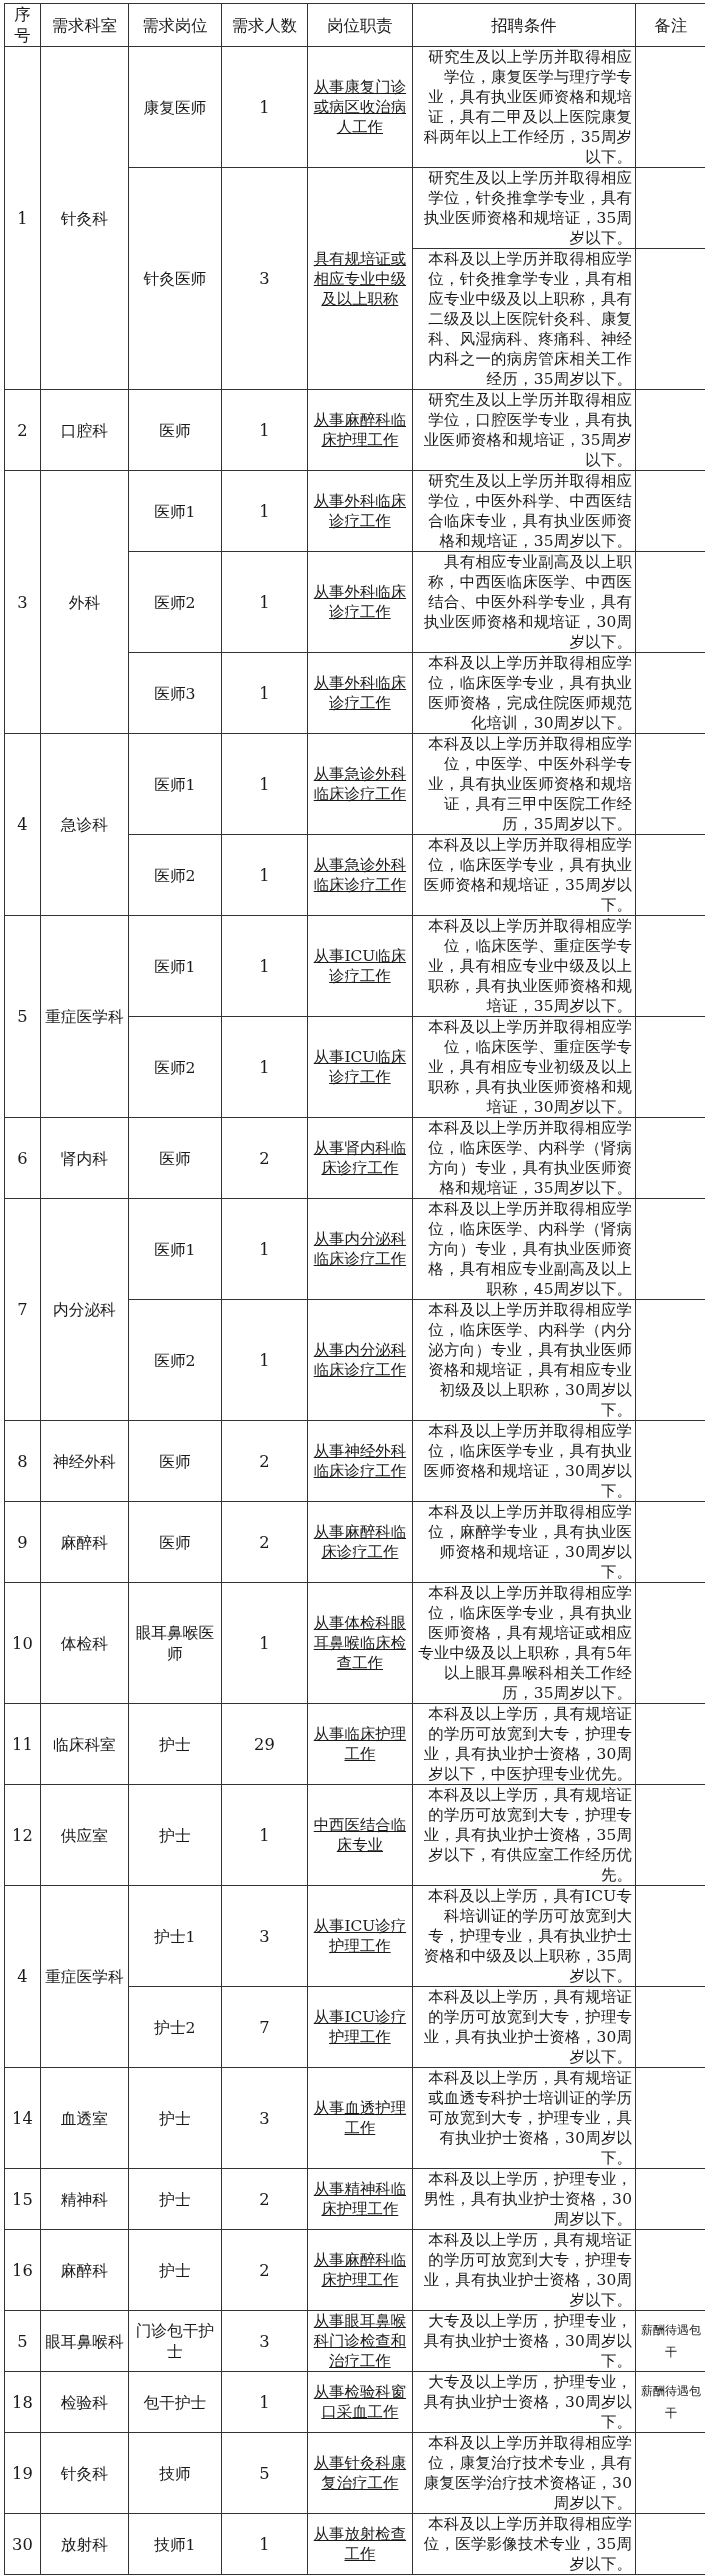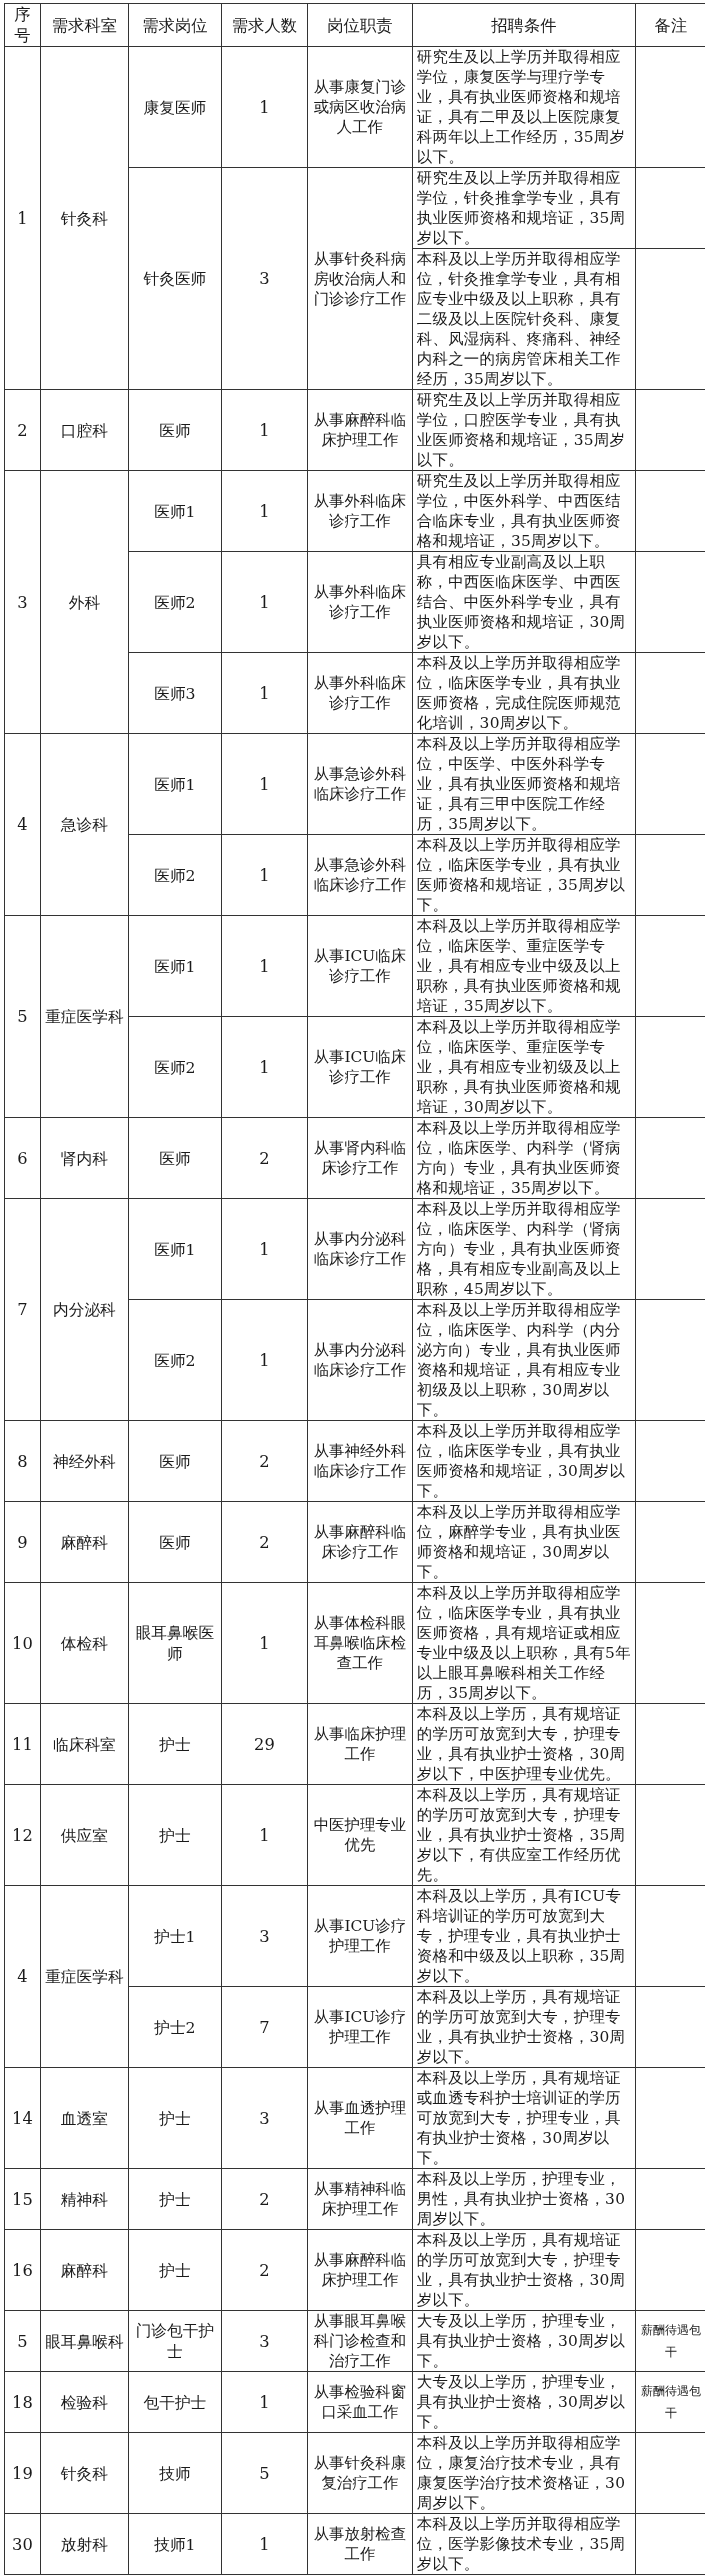--- a/index.html
+++ b/index.html
@@ -1,21 +1,21 @@
 <!DOCTYPE html>
 <html style="font-size:10.5px"><head>
 <meta charset="utf-8">
 <style>
   html,body{margin:0;padding:0;background:#fff;}
   body{width:706px;height:2576px;position:relative;overflow:hidden;font-family:"DejaVu Serif","Liberation Serif",serif;color:#1a1a1a;}
   table{position:absolute;left:3.9px;top:3.3px;border-collapse:collapse;table-layout:fixed;width:701px;}
   td,th{border:1.3px solid #333;padding:0 3.9px;font-weight:normal;vertical-align:middle;text-align:center;font-size:15.7px;line-height:21px;overflow:hidden;}
   th{font-size:16.3px;}
-  td.req{text-align:left;padding:0 2.6px 0 3.9px;font-size:15.4px;line-height:20px;letter-spacing:0.3px;}
-  td.duty{font-size:15.4px;line-height:20px;padding:0 2.6px;}
+  td.req{text-align:right;padding:0 2.6px 0 3.9px;font-size:15.4px;line-height:20px;letter-spacing:0.3px;}
+  td.duty{font-size:15.4px;line-height:20px;padding:0 2.6px;text-decoration:underline;}
   td.note{font-size:12px;line-height:22px;}
   td.seq,td.cnt{font-size:16.3px;}
 </style>
 </head>
 <body>
 
 <table>
   <colgroup>
     <col style="width:36px">
       <col style="width:88px">
@@ -43,21 +43,21 @@
       <td rowspan="3">针灸科</td>
       <td>康复医师</td>
       <td class="cnt">1</td>
       <td class="duty">从事康复门诊或病区收治病人工作</td>
       <td class="req">研究生及以上学历并取得相应学位，康复医学与理疗学专业，具有执业医师资格和规培证，具有二甲及以上医院康复科两年以上工作经历，35周岁以下。</td>
       <td class="note"></td>
     </tr>
     <tr style="height:56px">
       <td rowspan="2">针灸医师</td>
       <td class="cnt" rowspan="2">3</td>
-      <td class="duty" rowspan="2">从事针灸科病房收治病人和门诊诊疗工作</td>
+      <td class="duty" rowspan="2">具有规培证或相应专业中级及以上职称</td>
       <td class="req">研究生及以上学历并取得相应学位，针灸推拿学专业，具有执业医师资格和规培证，35周岁以下。</td>
       <td class="note"></td>
     </tr>
     <tr style="height:110px">
       <td class="req">本科及以上学历并取得相应学位，针灸推拿学专业，具有相应专业中级及以上职称，具有二级及以上医院针灸科、康复科、风湿病科、疼痛科、神经内科之一的病房管床相关工作经历，35周岁以下。</td>
       <td class="note"></td>
     </tr>
 
     <tr style="height:56px">
       <td class="seq">2</td>
@@ -192,21 +192,21 @@
       <td class="duty">从事临床护理工作</td>
       <td class="req">本科及以上学历，具有规培证的学历可放宽到大专，护理专业，具有执业护士资格，30周岁以下，中医护理专业优先。</td>
       <td class="note"></td>
     </tr>
 
     <tr style="height:74px">
       <td class="seq">12</td>
       <td>供应室</td>
       <td>护士</td>
       <td class="cnt">1</td>
-      <td class="duty">中医护理专业优先</td>
+      <td class="duty">中西医结合临床专业</td>
       <td class="req">本科及以上学历，具有规培证的学历可放宽到大专，护理专业，具有执业护士资格，35周岁以下，有供应室工作经历优先。</td>
       <td class="note"></td>
     </tr>
 
     <tr style="height:74px">
       <td class="seq" rowspan="2">4</td>
       <td rowspan="2">重症医学科</td>
       <td>护士1</td>
       <td class="cnt">3</td>
       <td class="duty">从事ICU诊疗护理工作</td>

